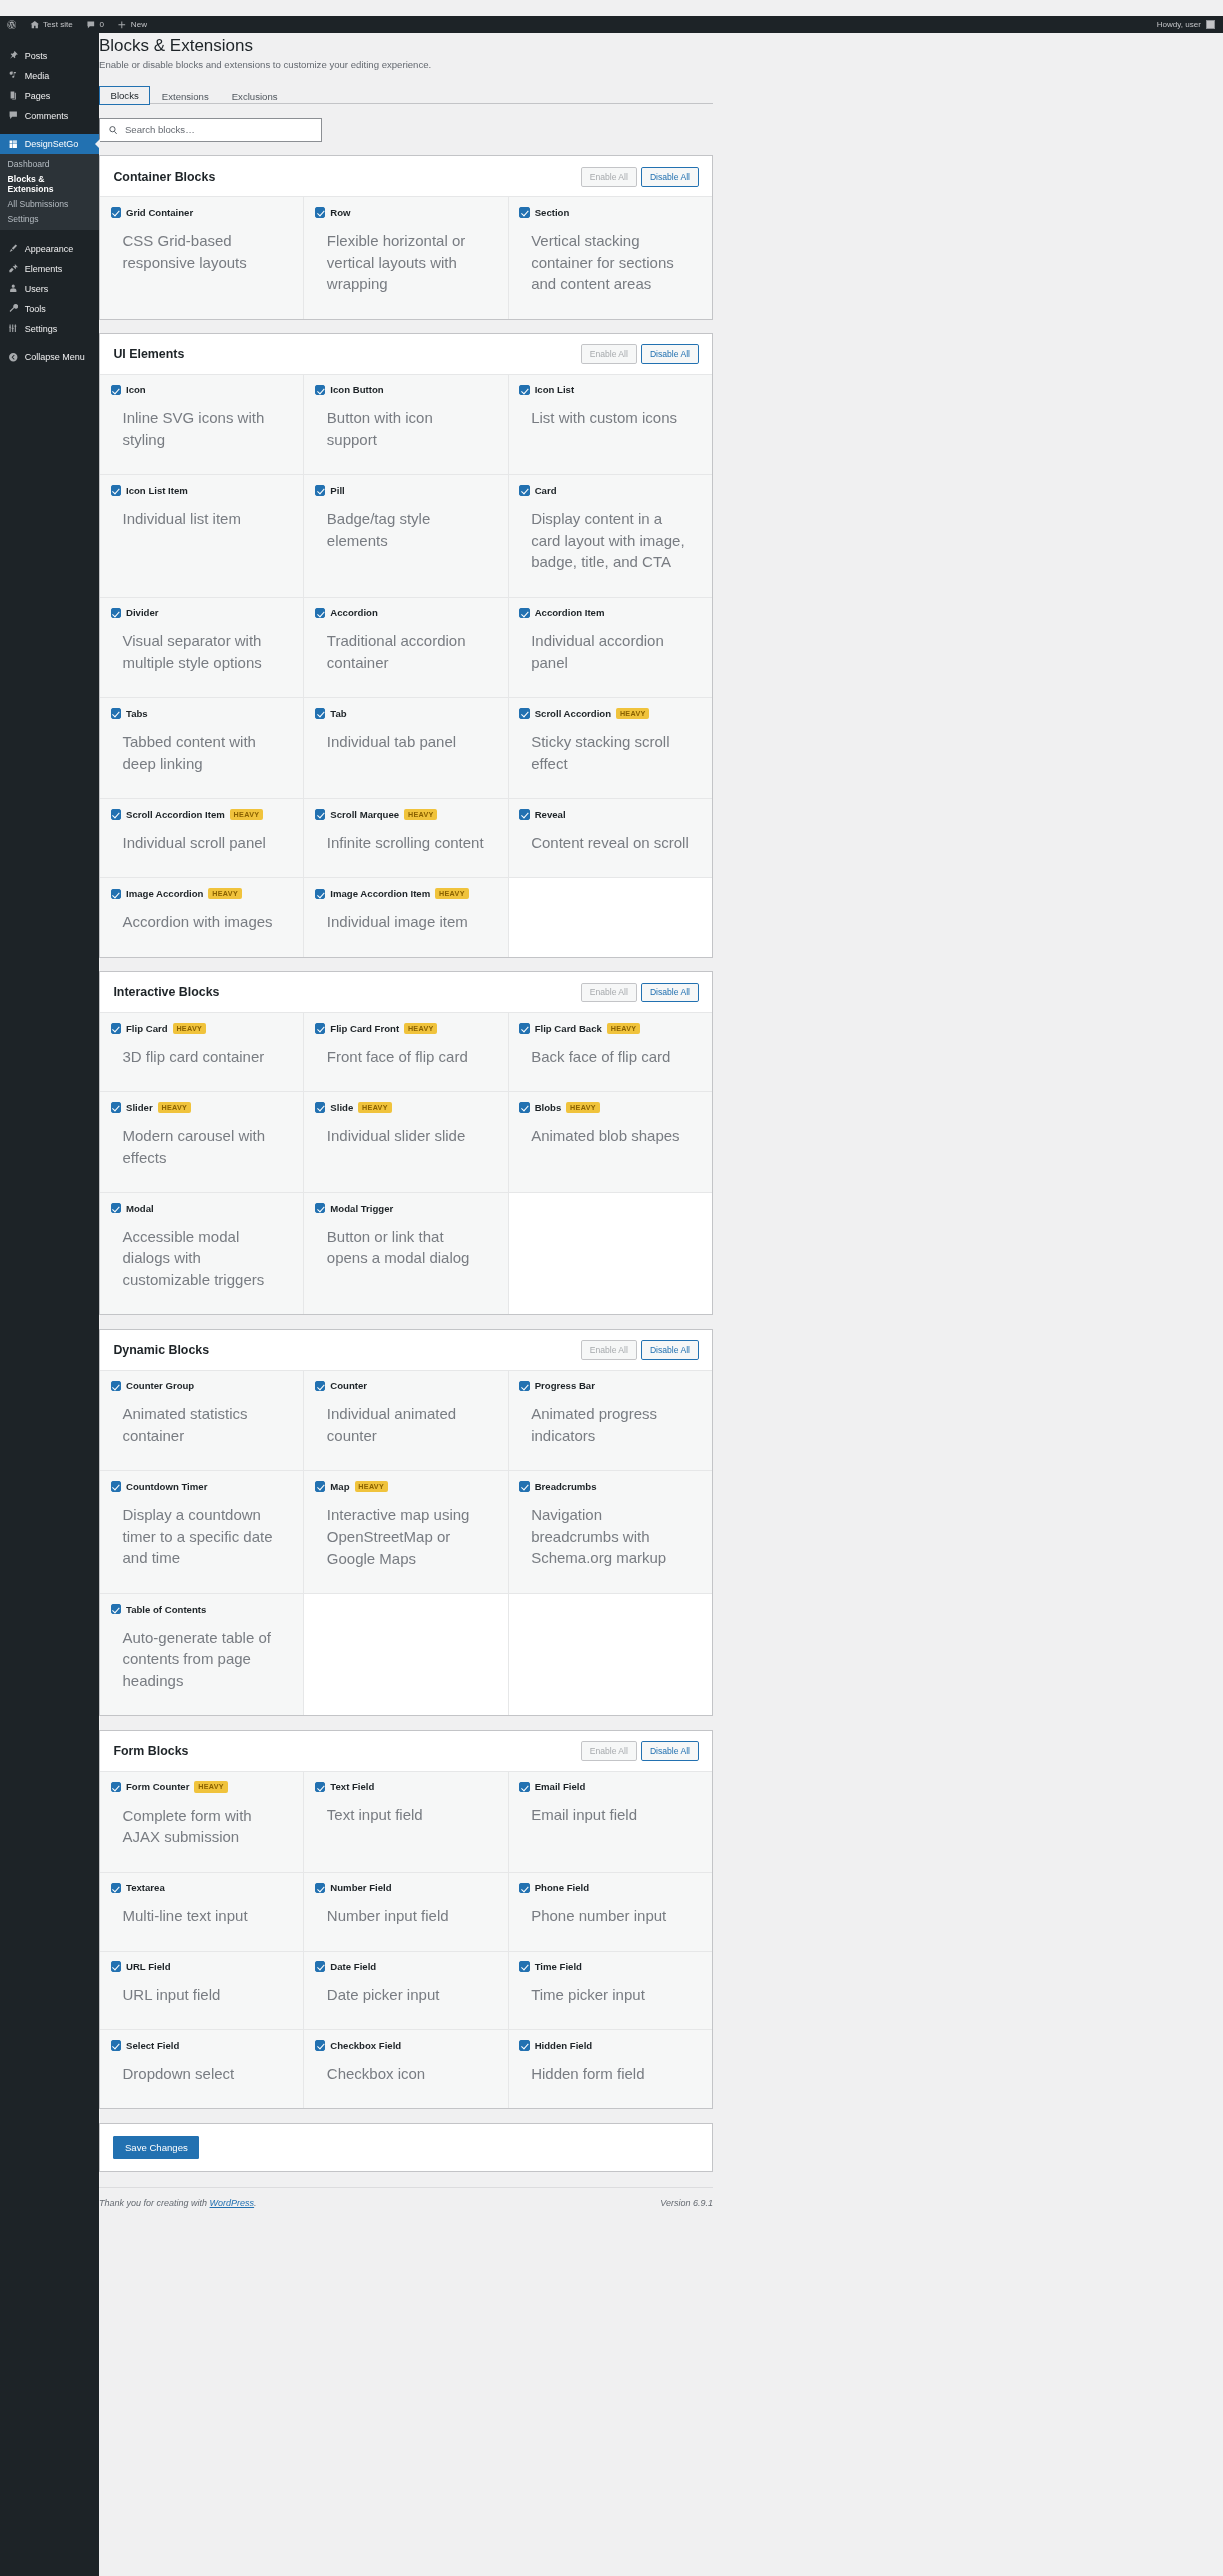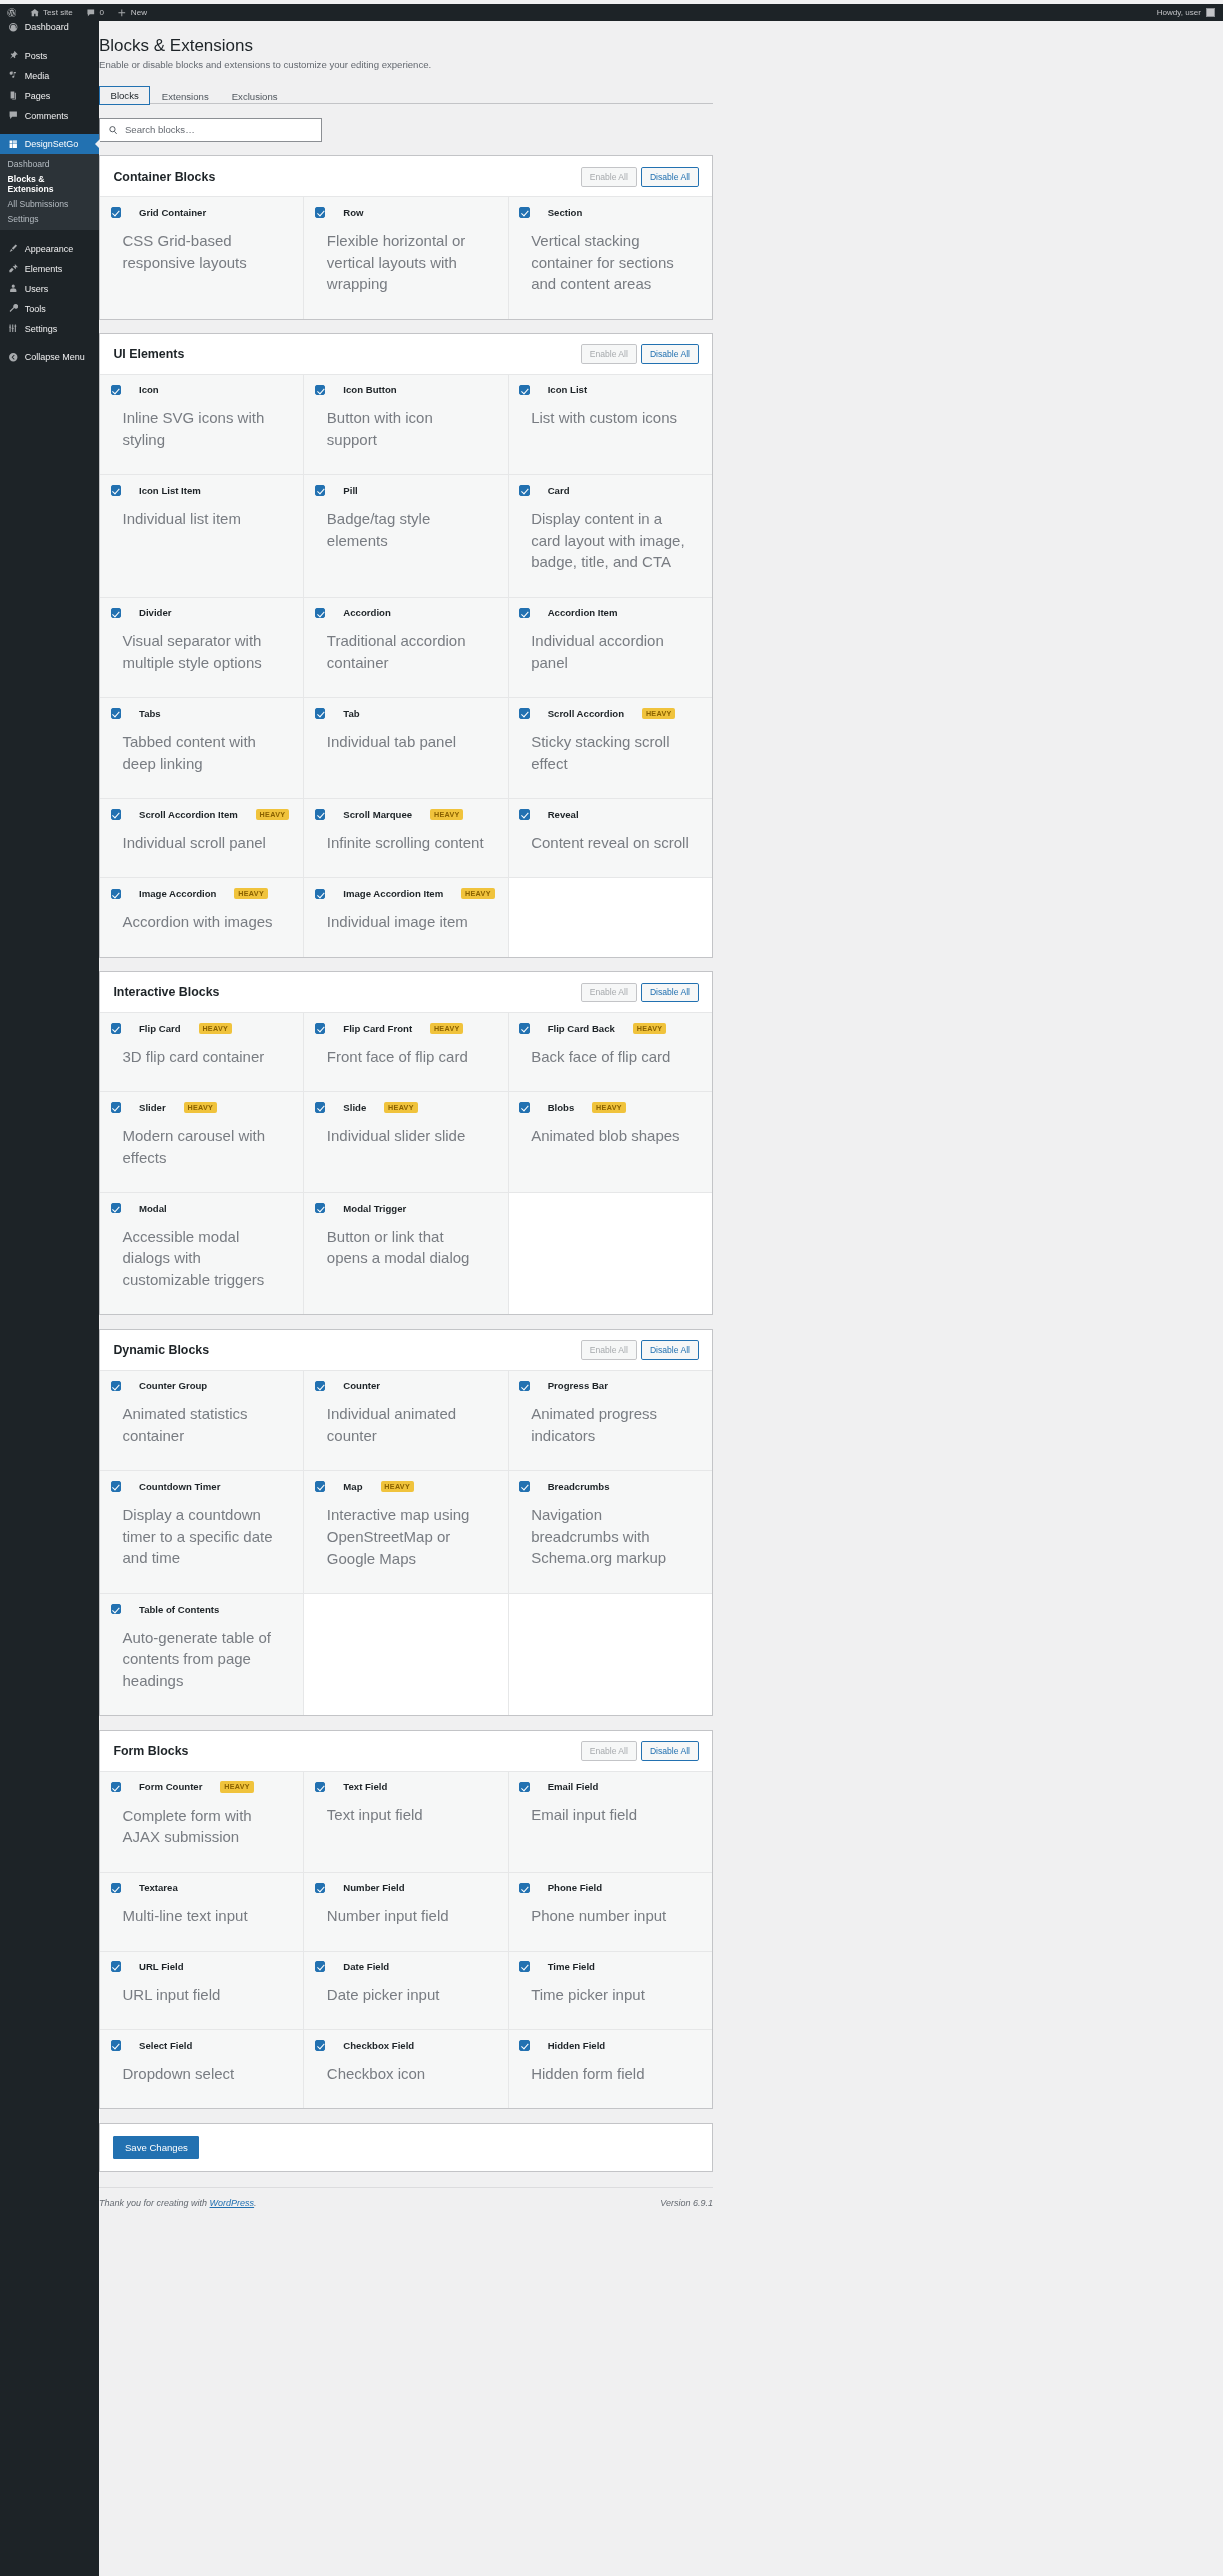--- a/index.html
+++ b/index.html
@@ -8,21 +8,21 @@
     width:1223px; height:2576px;
     background:#f0f0f1;
     font-family:"Liberation Sans", sans-serif;
     font-size:12.4px;
     color:#3c434a;
     -webkit-font-smoothing:antialiased;
   }
 
   
   #adminbar {
-    position:absolute; top:4px; left:0; width:1223px; height:17px;
+    position:absolute; top:16px; left:0; width:1223px; height:17px;
     background:#1d2327; color:#c3c4c7;
     display:flex; align-items:center;
     font-size:8.1px; z-index:50;
   }
   .ab-item { display:flex; align-items:center; gap:3.8px; padding:0 6.7px; height:17px; color:#c3c4c7; }
   .ab-right { margin-left:auto; display:flex; align-items:center; gap:4.8px; padding-right:7.6px; }
   .ab-ico { display:inline-block; width:9.6px; height:9.6px; fill:#a7aaad; }
   .ab-avatar { width:9.6px; height:9.6px; background:#c3c4c7; border:1px solid #8c8f94; }
 
   
@@ -95,21 +95,21 @@
   .btn {
     font-size:8.6px; padding:2.9px 7.6px; line-height:1.4;
     border:1px solid #c3c4c7; background:#f6f7f7; color:#a7aaad;
     border-radius:1.9px; font-family:"Liberation Sans", sans-serif;
   }
   .btn.primary-outline { border-color:#2271b1; color:#2271b1; background:#f6f7f7; }
 
   .grid { display:grid; grid-template-columns:repeat(3, 1fr); gap:1px; background:#e6e7e8; border-top:1px solid #e6e7e8; }
   .cell { background:#f6f7f7; padding:9.6px 10.5px 11.5px 10.5px; min-height:56px; }
   .cell.empty { background:#fff; }
-  .cell-head { display:flex; align-items:center; gap:18px; margin-bottom:7.6px; }
+  .cell-head { display:flex; align-items:center; gap:5px; margin-bottom:7.6px; }
   .cb {
     width:10.5px; height:10.5px; flex:none; background:#2271b1; border:1px solid #2271b1;
     border-radius:1.9px; position:relative;
   }
   .cb:after {
     content:""; position:absolute; left:2.9px; top:1px; width:2.9px; height:5.7px;
     border:solid #fff; border-width:0 1.5px 1.5px 0; transform:rotate(42deg);
   }
   .cell-title { font-size:9.6px; font-weight:bold; color:#1d2327; }
   .badge {

